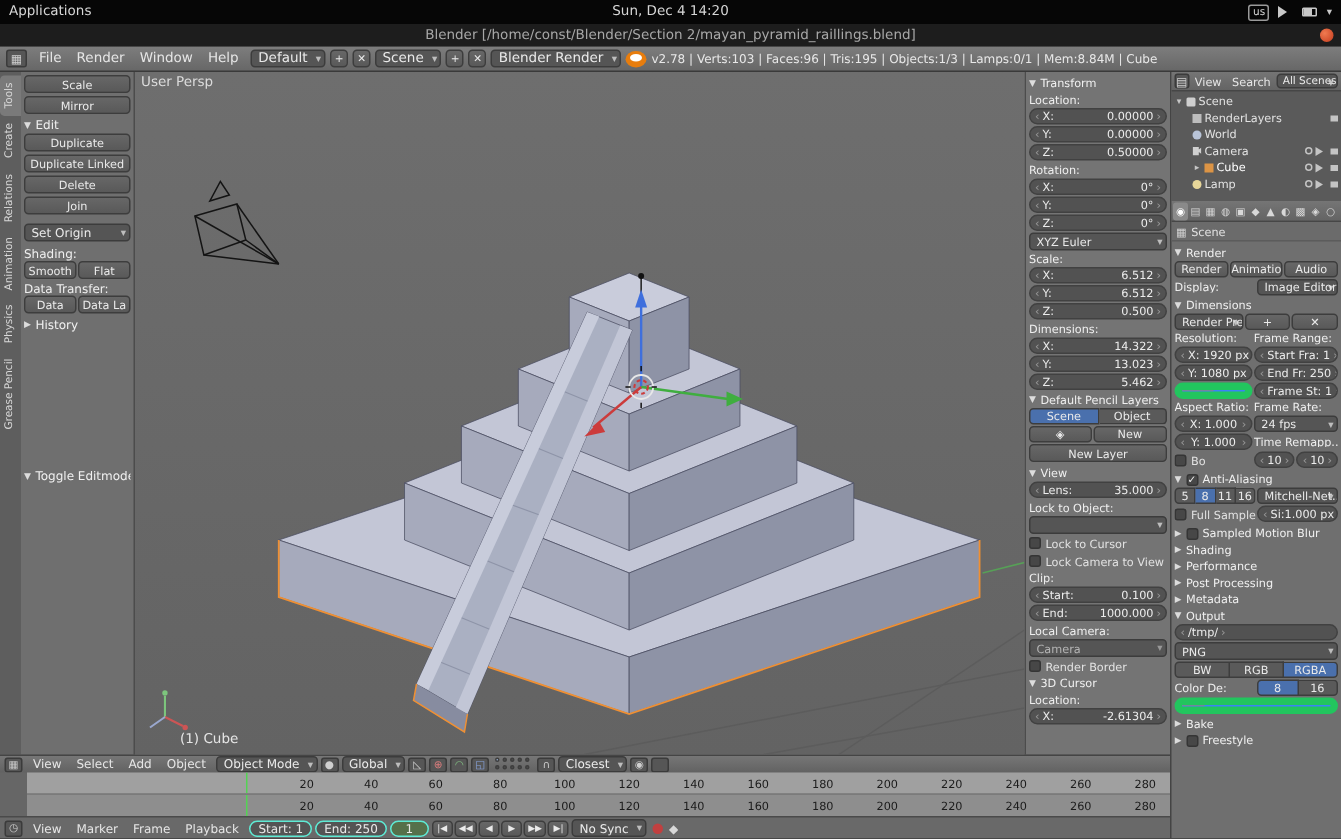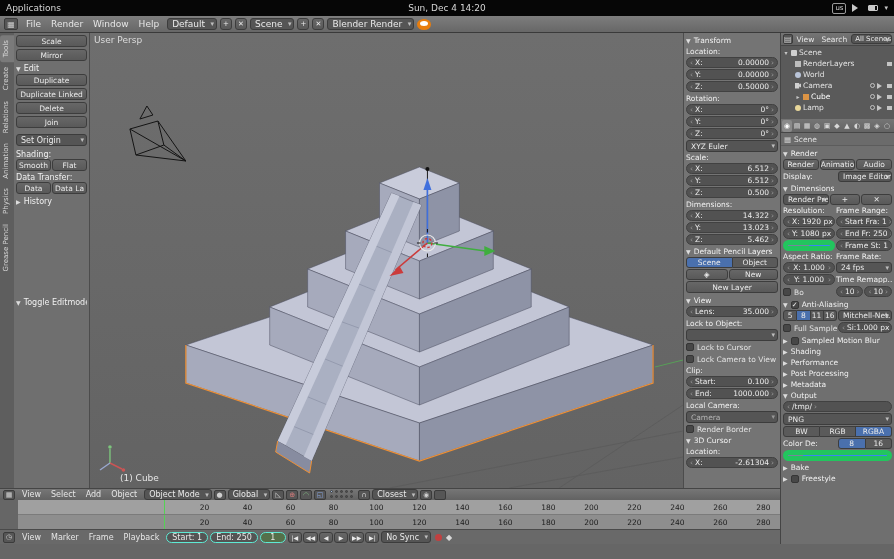--- a/index.html
+++ b/index.html
@@ -174,20 +174,24 @@
     <span>Applications</span>
     <span class="tb-clock">Sun, Dec 4  14:20</span>
     <span class="tb-right">
       <span class="kbd">us</span>
       <span class="spk"></span>
       <span class="batt"></span>
       <span class="chev">▾</span>
     </span>
   </div>
 
+  <div class="titlebar">
+    <span>Blender [/home/const/Blender/Section 2/mayan_pyramid_raillings.blend]</span>
+    <span class="closebtn"></span>
+  </div>
 
   <div class="infobar">
     <span class="hbox ico">▦</span>
     <span class="menus">
         <span class="menu">File</span>
         <span class="menu">Render</span>
         <span class="menu">Window</span>
         <span class="menu">Help</span>
       </span>
     <span class="drop">
@@ -200,20 +204,21 @@
     </span>
     <span class="btn mini">+</span>
     <span class="btn mini">✕</span>
     <span class="drop">
       <span>Blender Render</span>
     </span>
     <span class="blogo">
         <span class="b1"></span>
         <span class="b2"></span>
       </span>
+    <span class="stats">v2.78 | Verts:103 | Faces:96 | Tris:195 | Objects:1/3 | Lamps:0/1 | Mem:8.84M | Cube</span>
   </div>
 
   <div class="content">
     <div class="left">
       <div class="main">
 
         <div class="toolshelf">
           <div class="tstabs">
               <span class="tstab">Tools</span>
               <span class="tstab">Create</span>

